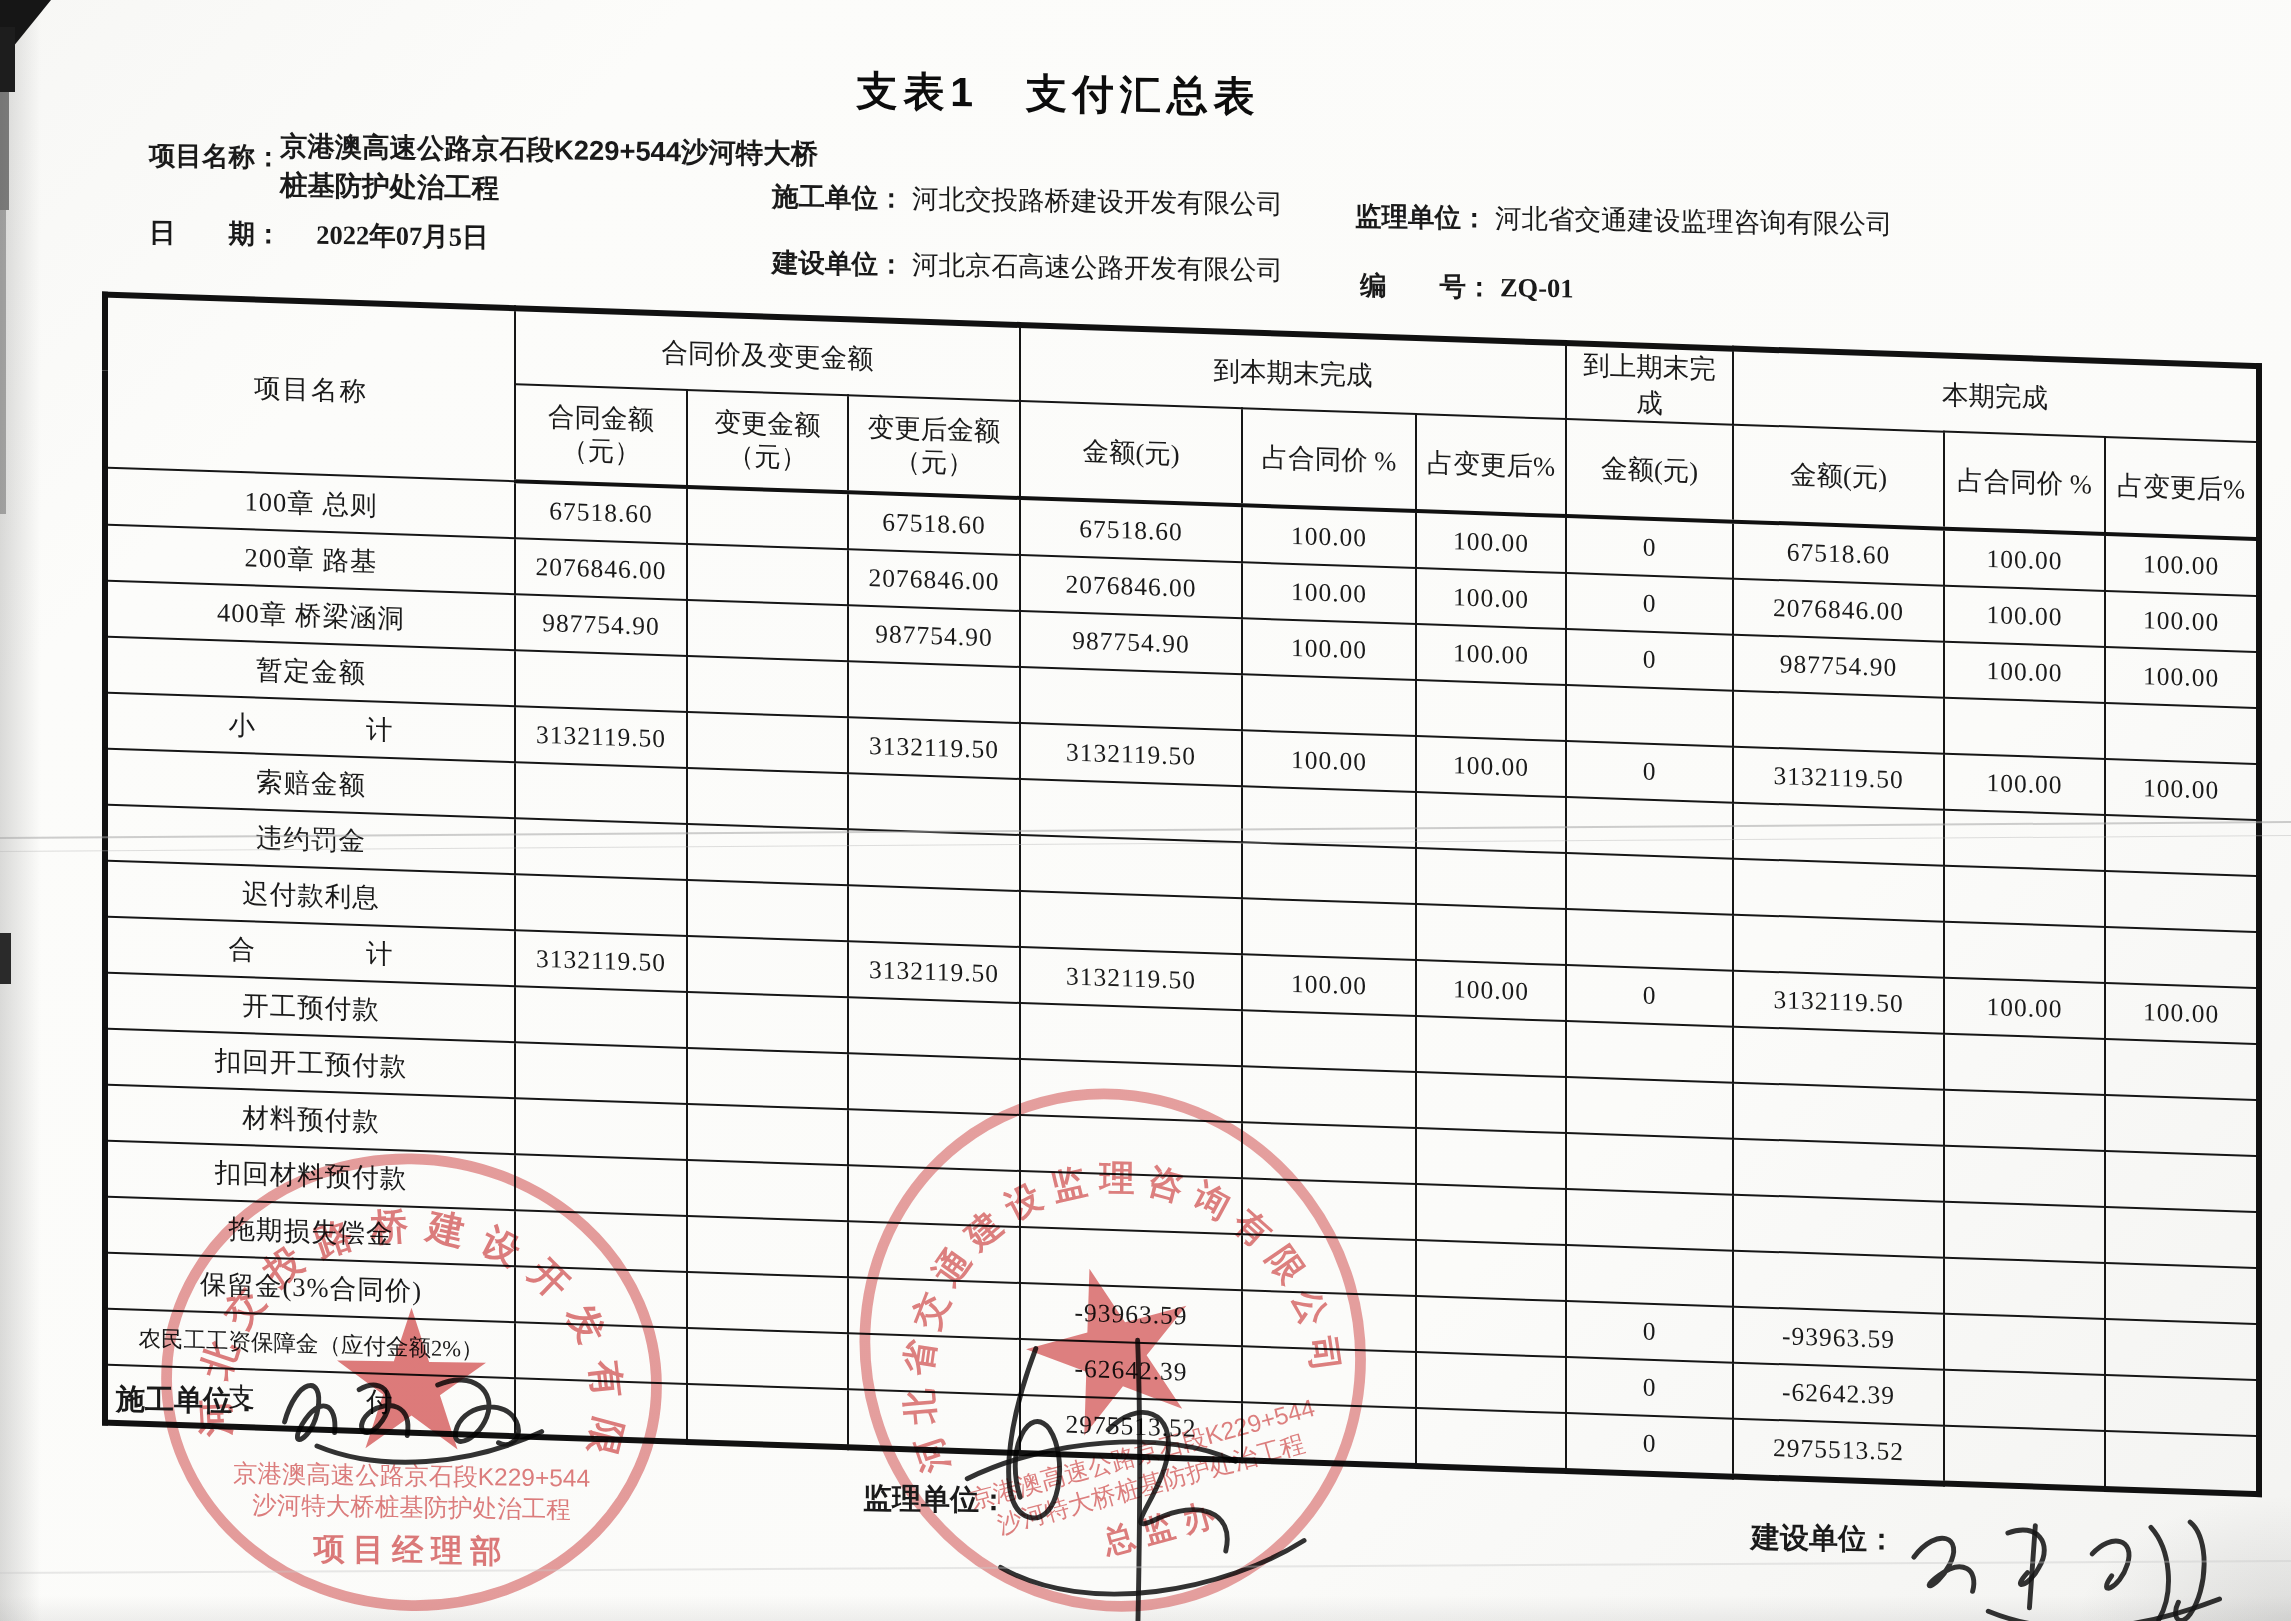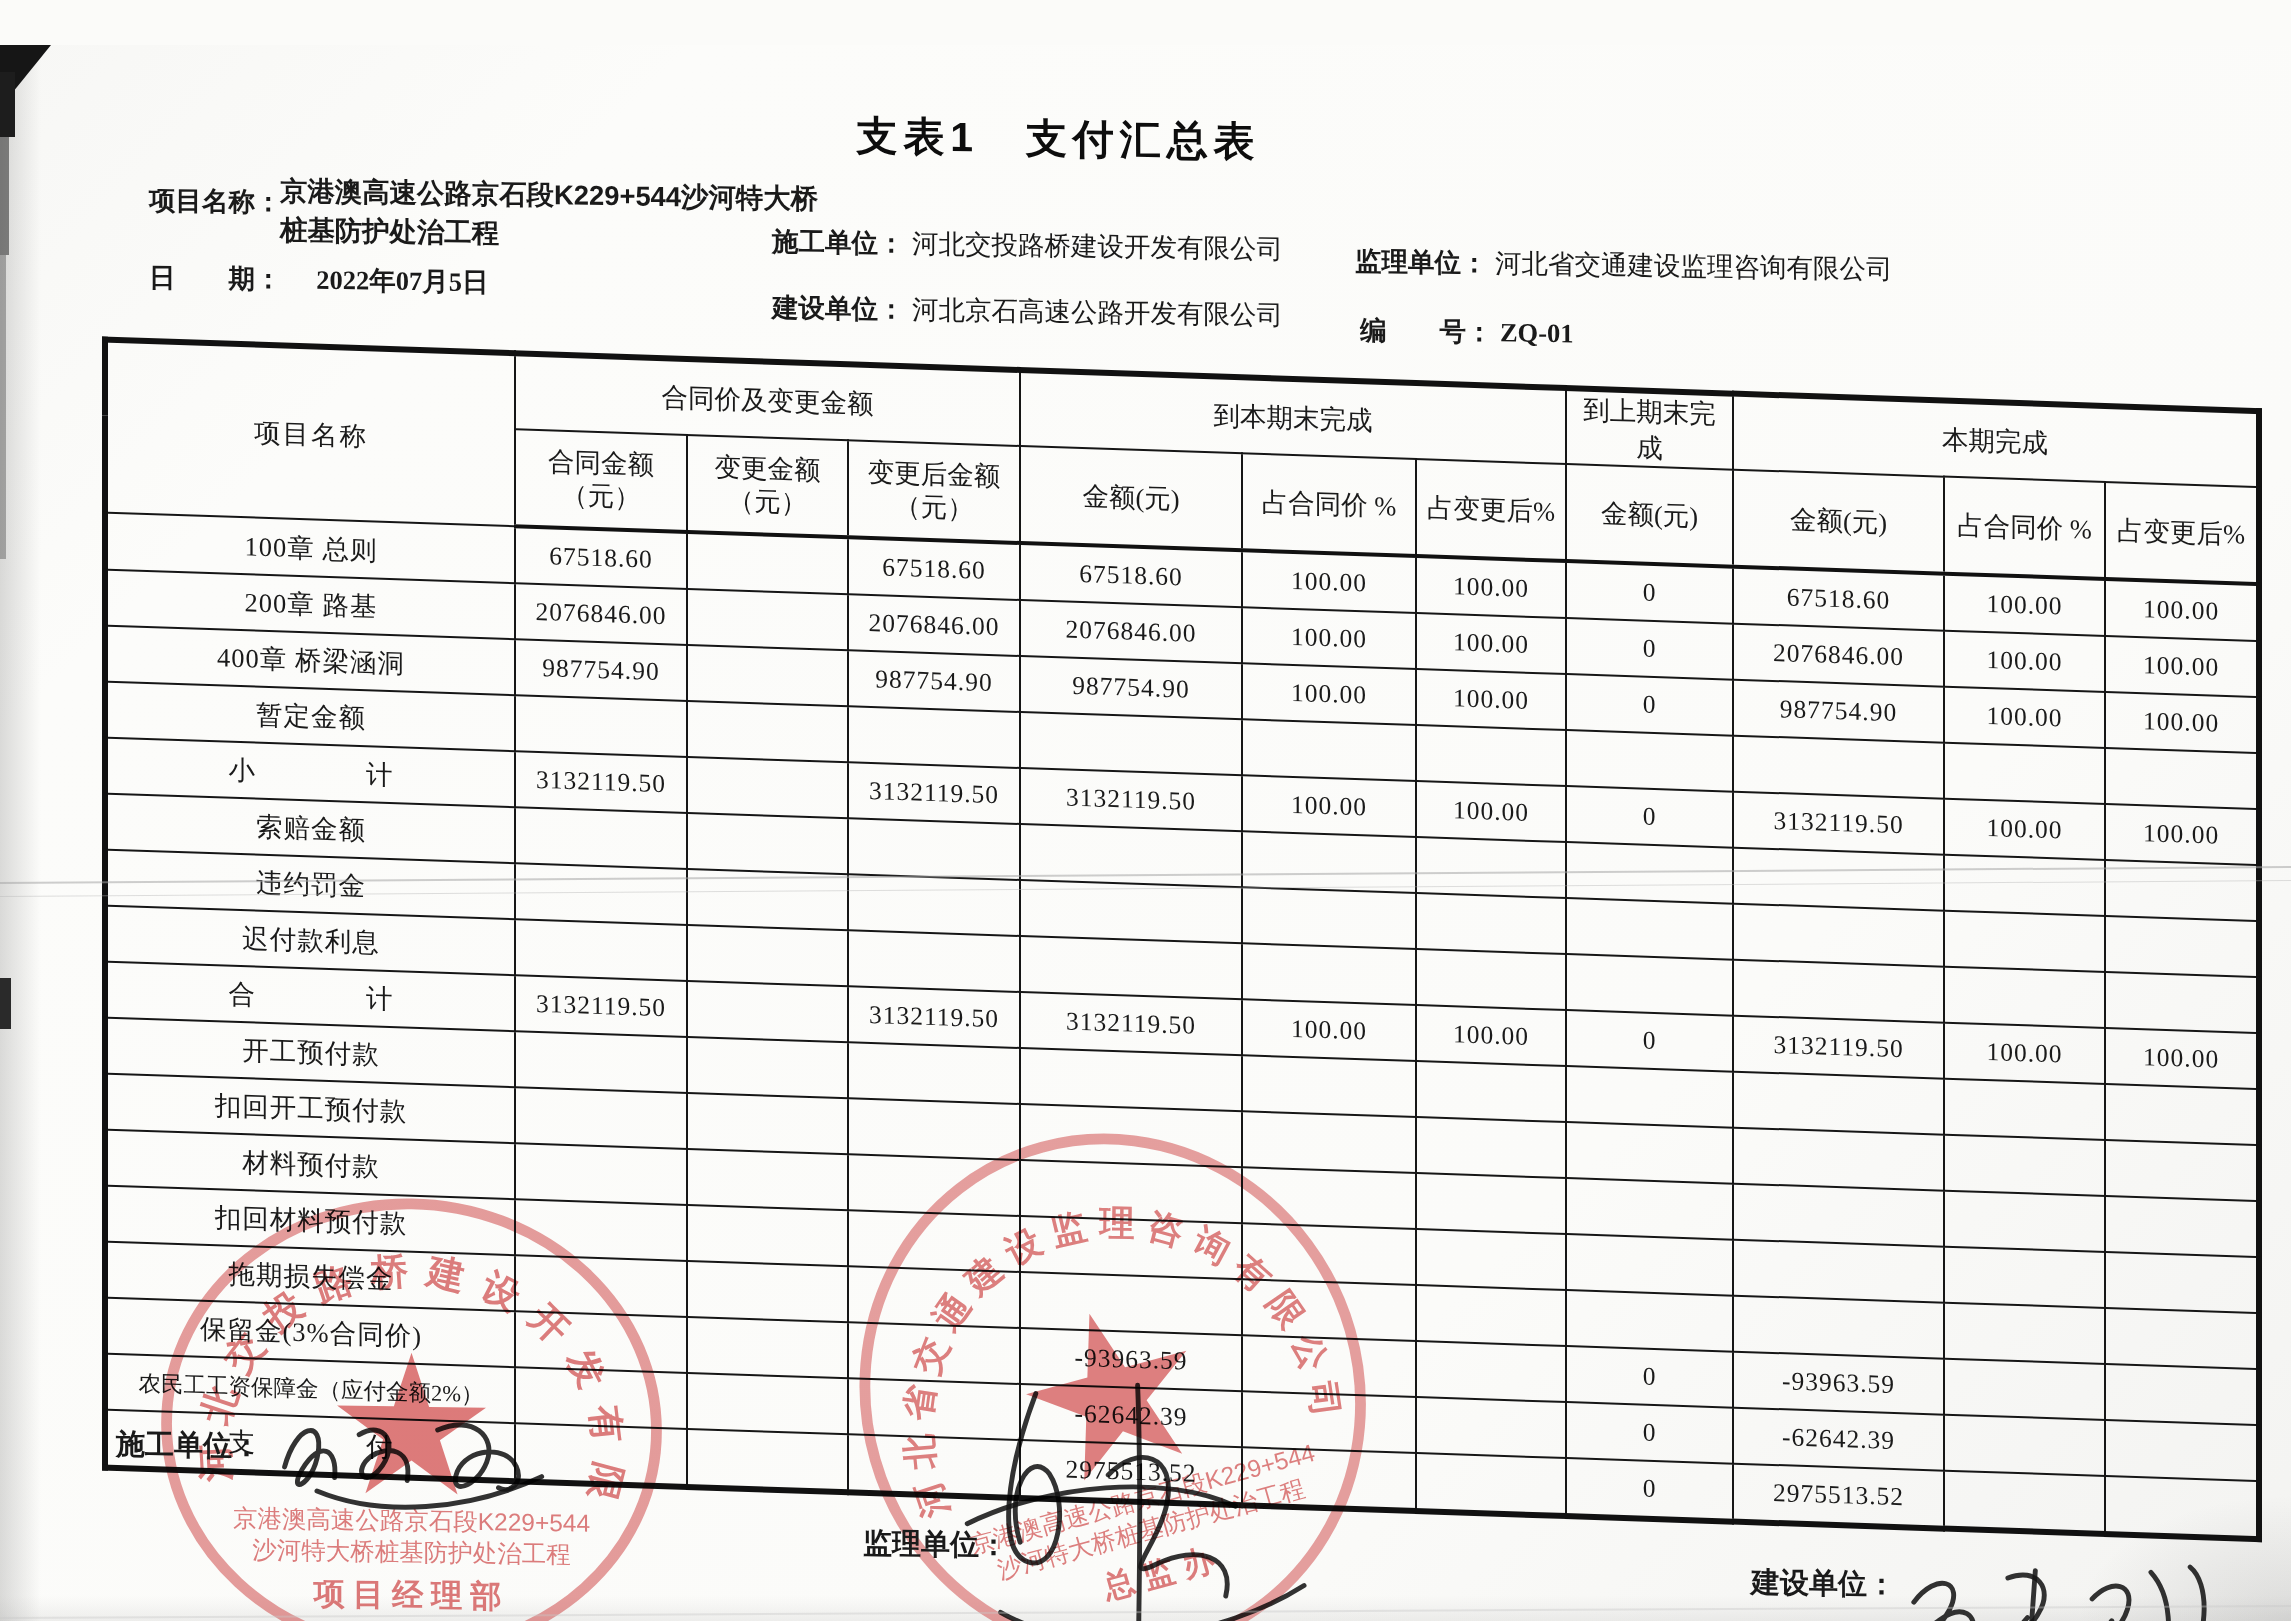--- a/index.html
+++ b/index.html
@@ -3,21 +3,21 @@
 <meta charset="utf-8">
 <style>
   html,body{margin:0;padding:0;}
   body{
     width:2292px;height:1621px;overflow:hidden;position:relative;
     background:#fbfbf9;
     font-family:"Liberation Sans","DejaVu Sans",sans-serif;
     color:#1a1a1a;
   }
   #paper{position:absolute;inset:0;
-    background:linear-gradient(135deg,#f7f7f5 0%,#fcfcfa 18%,#fbfbf9 70%,#f3f3f1 100%);margin-top:45px;}
+    background:linear-gradient(135deg,#f7f7f5 0%,#fcfcfa 18%,#fbfbf9 70%,#f3f3f1 100%);}
   
   .edge-shade{position:absolute;left:0;top:0;width:41px;height:100%;
     background:linear-gradient(to right,rgba(60,60,60,.18),rgba(0,0,0,0));}
   .corner-tl{position:absolute;left:0;top:0;width:51px;height:63px;
     background:#161616;clip-path:polygon(0 0,100% 0,0 100%);}
   .mark1{position:absolute;left:0;top:27.4px;width:14.7px;height:65px;background:#1d1d1d;}
   .mark2{position:absolute;left:0;top:92px;width:8.8px;height:118px;background:rgba(40,40,40,.55);}
   .mark3{position:absolute;left:0;top:210px;width:5.9px;height:304px;background:rgba(70,70,70,.40);}
   .mark4{position:absolute;left:0;top:933px;width:10.8px;height:51px;background:#2a2a2a;}
   .corner-br{position:absolute;right:0;bottom:0;width:216px;height:127px;

